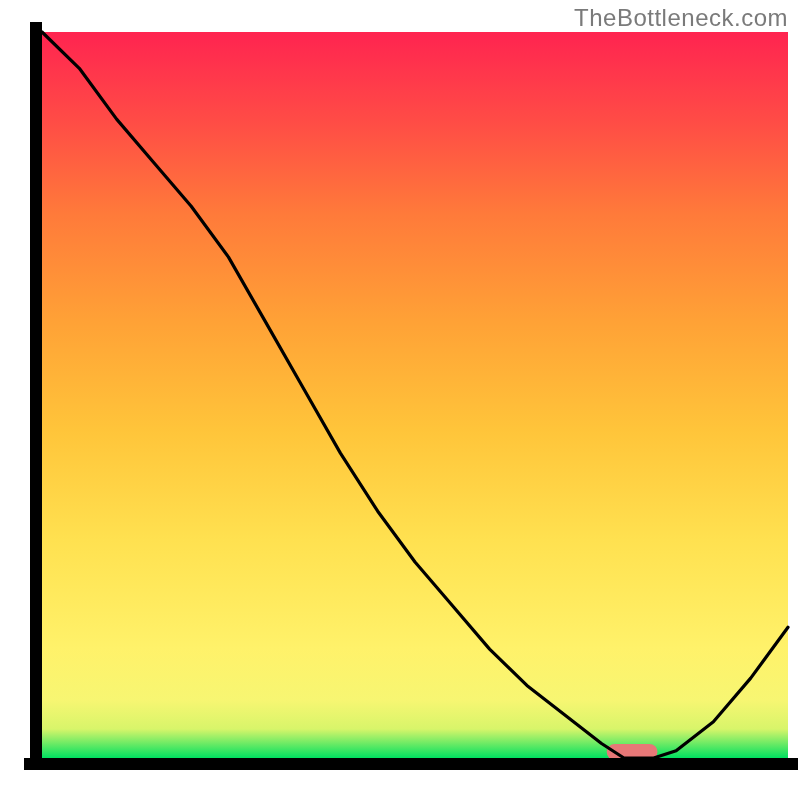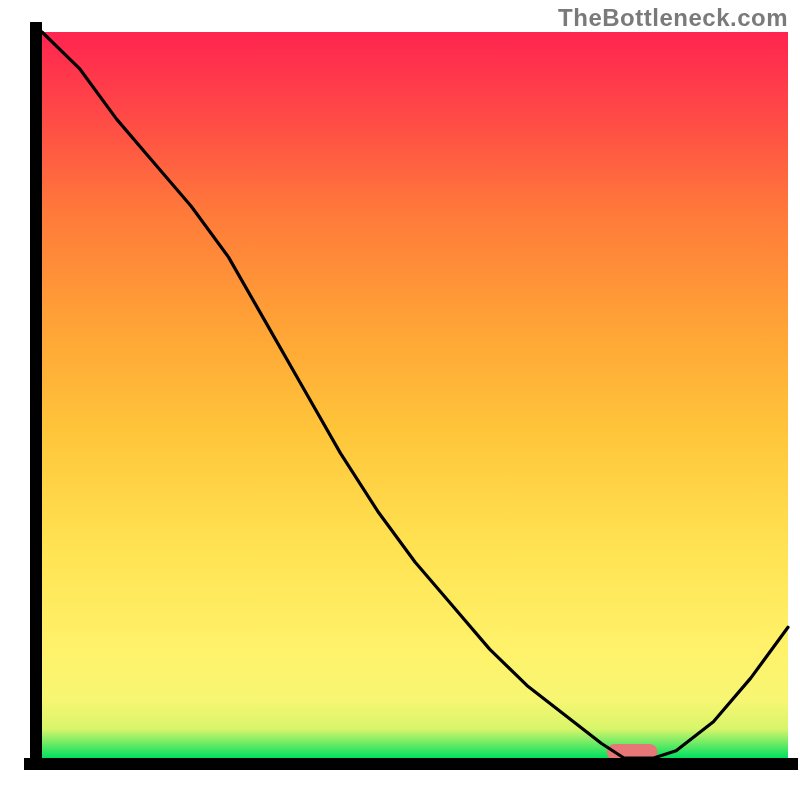--- a/index.html
+++ b/index.html
@@ -13,21 +13,21 @@
   .stage {
     position: relative;
     width: 800px;
     height: 800px;
   }
   .watermark {
     position: absolute;
     top: 4px;
     right: 12px;
     font-size: 24px;
-    font-weight: bold;
+    font-weight: normal;
     color: #7a7a7a;
     letter-spacing: 0.5px;
   }
   svg {
     position: absolute;
     top: 0;
     left: 0;
   }
 </style>
 </head>

